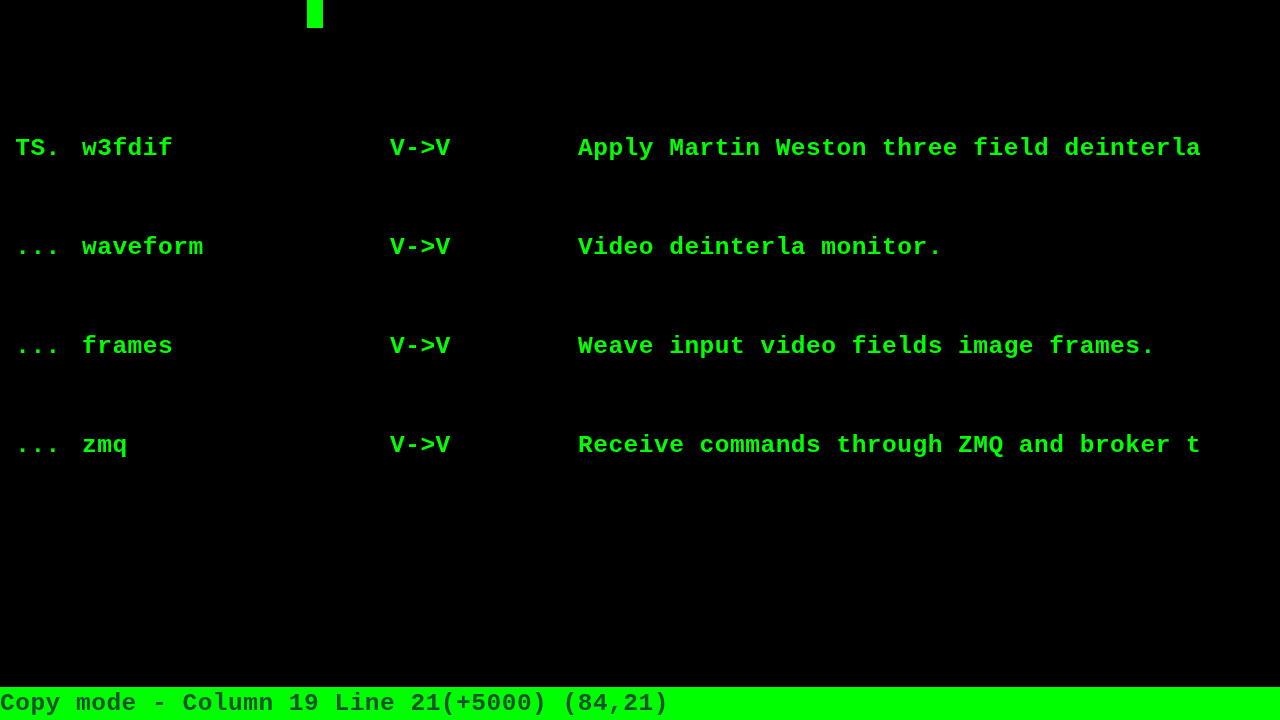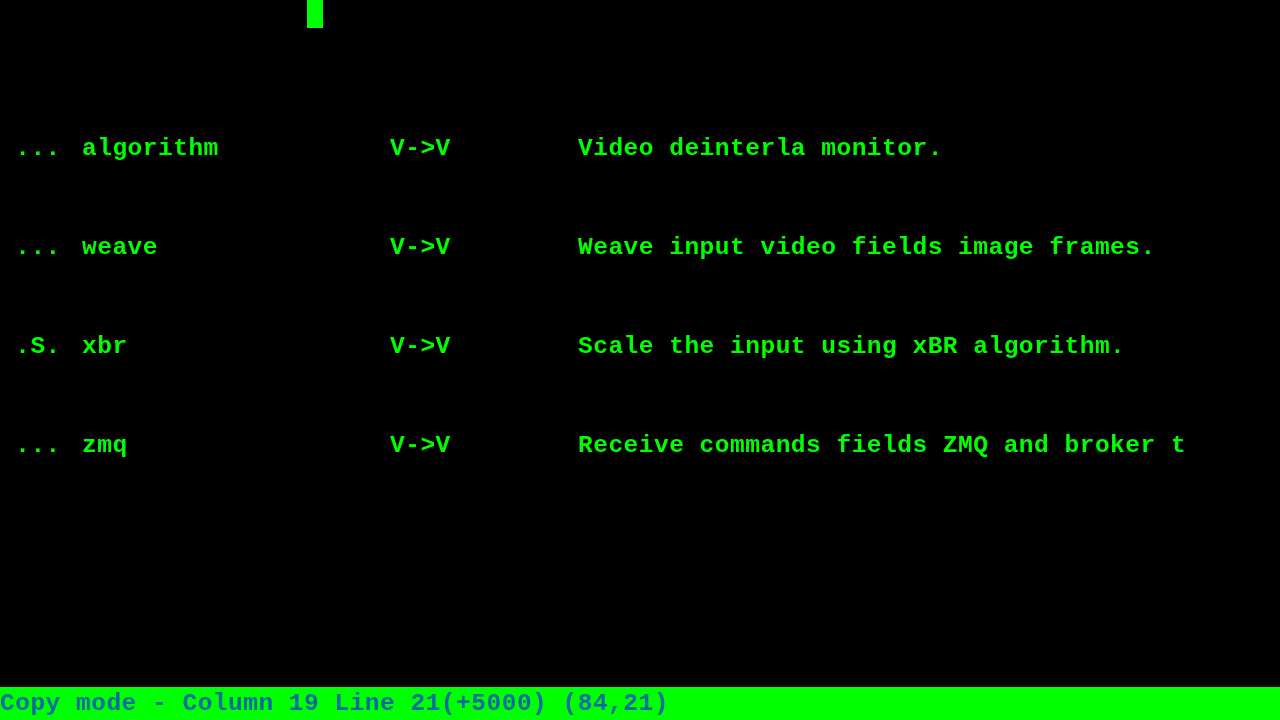--- a/index.html
+++ b/index.html
@@ -37,35 +37,35 @@
   top: 0;
   left: 307px;
 }
 .statusbar {
   position: absolute;
   bottom: 0;
   left: 0;
   width: 1280px;
   height: 33px;
   background: #00ff00;
-  color: #0369a1;
+  color: #14532d;
   line-height: 33px;
   padding-left: 0;
 }
 </style>
 </head>
 <body>
 
 <div class="terminal">
   <span class="cursor"></span>
 
-  <span class="row"><span class="flags"> ...</span><span class="name">algorithm</span><span class="io">V-&gt;V</span><span class="desc">Video deinterla monitor.</span></span>
-  <span class="row"><span class="flags"> ...</span><span class="name">weave</span><span class="io">V-&gt;V</span><span class="desc">Weave input video fields image frames.</span></span>
-  <span class="row"><span class="flags"> .S.</span><span class="name">xbr</span><span class="io">V-&gt;V</span><span class="desc">Scale the input using xBR algorithm.</span></span>
-  <span class="row"><span class="flags"> ...</span><span class="name">zmq</span><span class="io">V-&gt;V</span><span class="desc">Receive commands fields ZMQ and broker t</span></span>
+  <span class="row"><span class="flags"> TS.</span><span class="name">w3fdif</span><span class="io">V-&gt;V</span><span class="desc">Apply Martin Weston three field deinterla</span></span>
+  <span class="row"><span class="flags"> ...</span><span class="name">waveform</span><span class="io">V-&gt;V</span><span class="desc">Video deinterla monitor.</span></span>
+  <span class="row"><span class="flags"> ...</span><span class="name">frames</span><span class="io">V-&gt;V</span><span class="desc">Weave input video fields image frames.</span></span>
+  <span class="row"><span class="flags"> ...</span><span class="name">zmq</span><span class="io">V-&gt;V</span><span class="desc">Receive commands through ZMQ and broker t</span></span>
   
 
   
   
   
   
   
 
   
   

